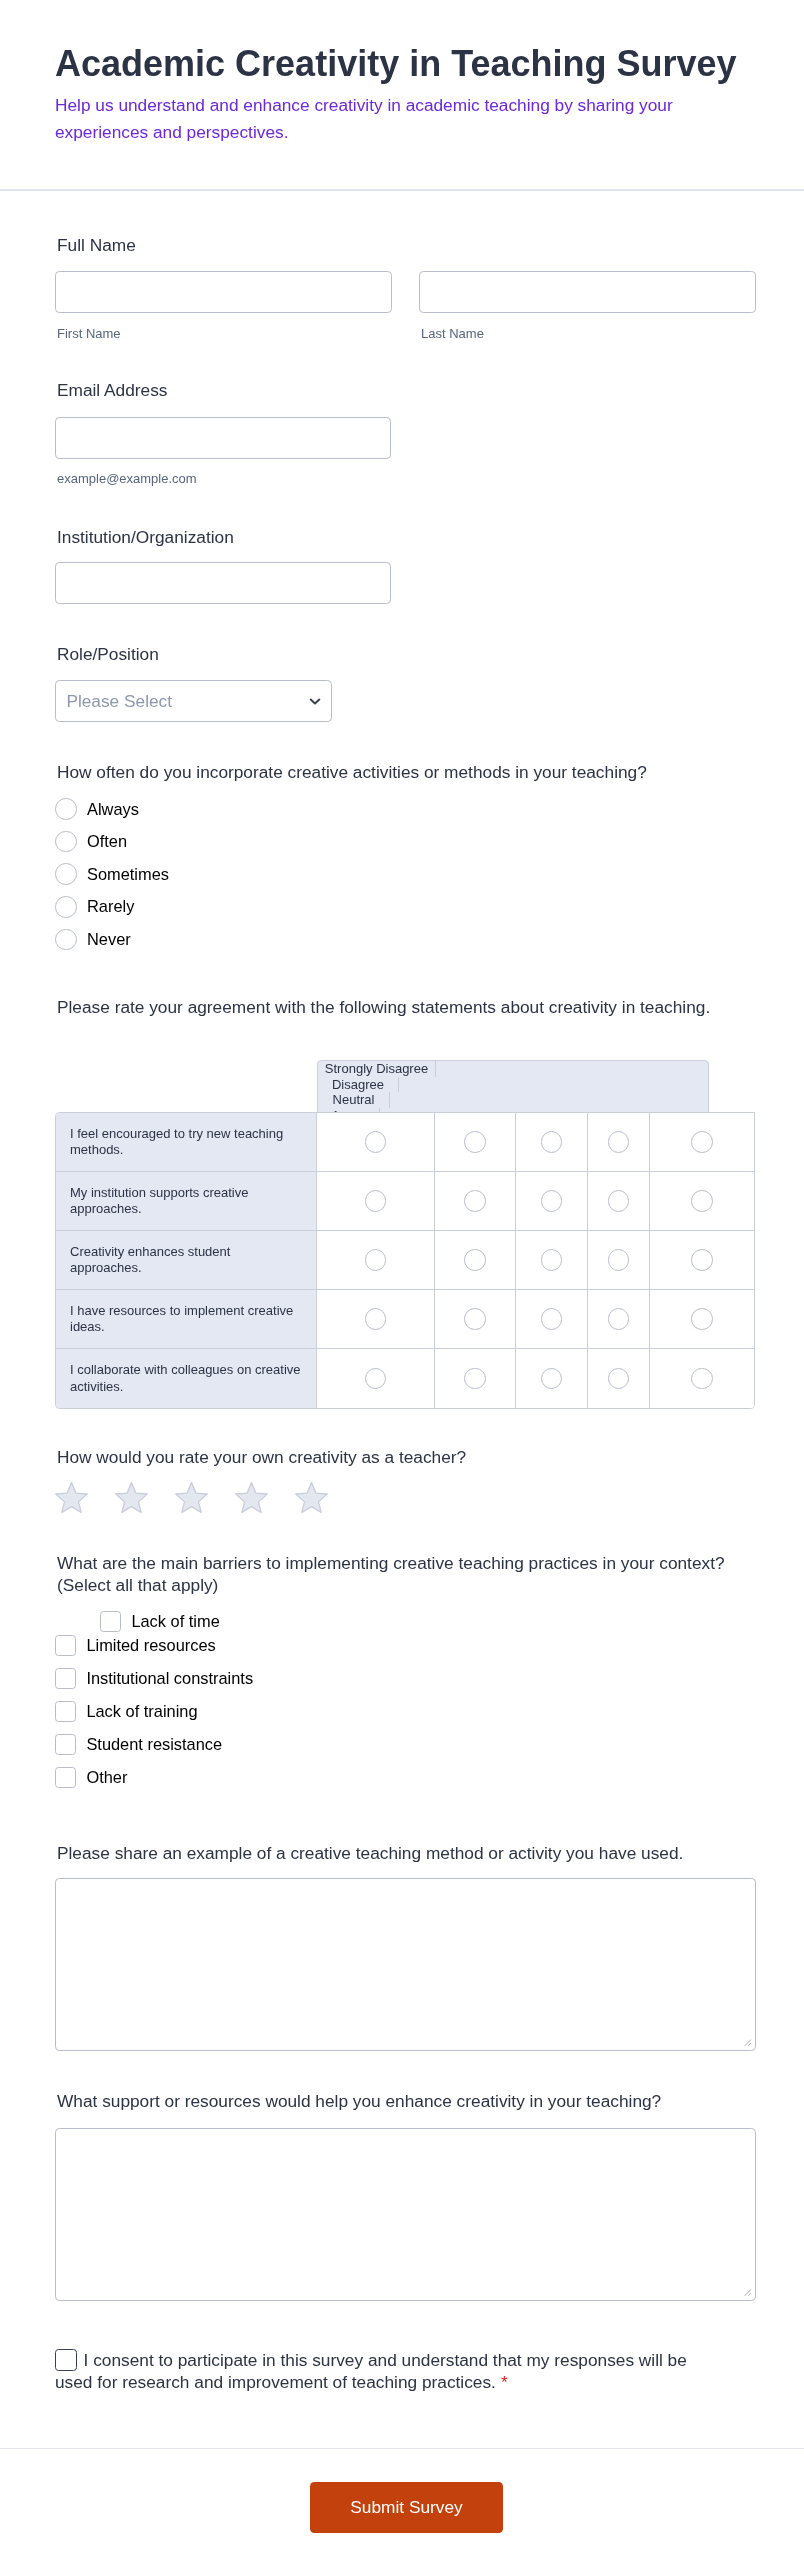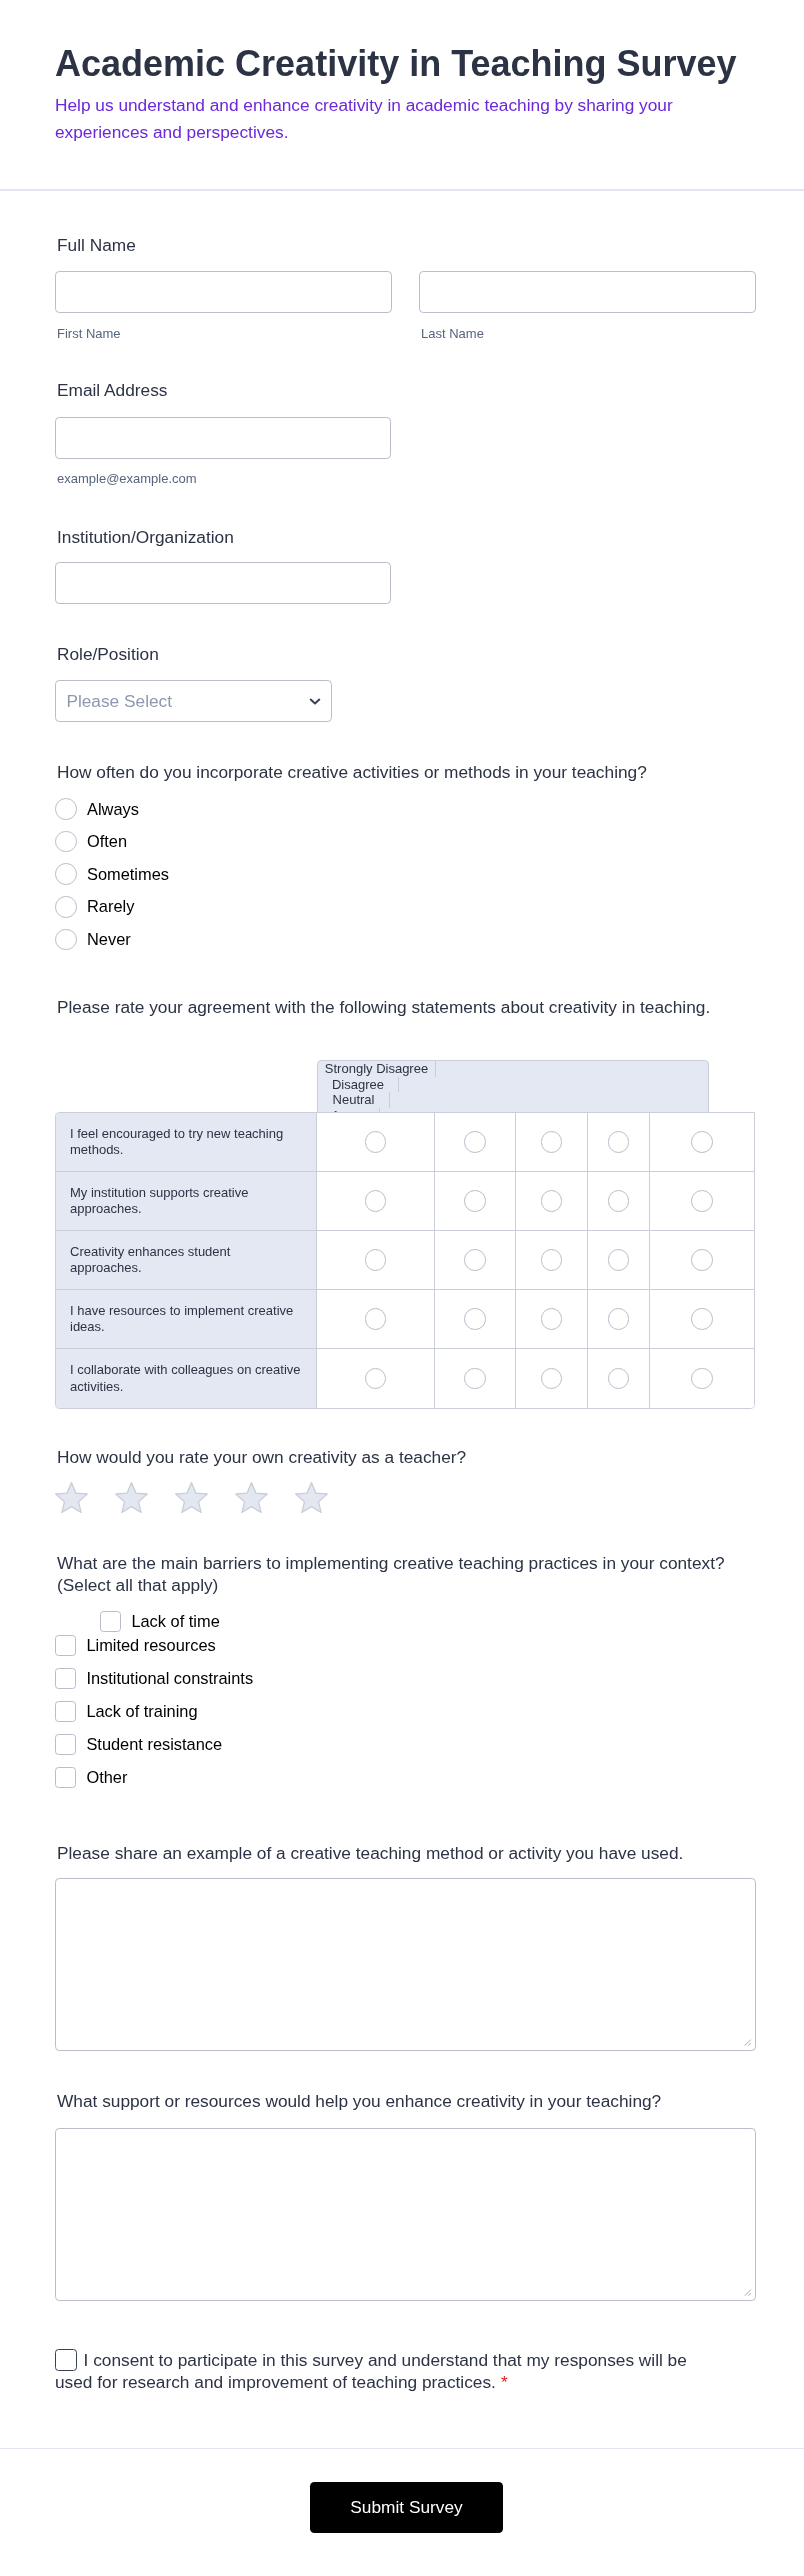--- a/index.html
+++ b/index.html
@@ -253,14 +253,14 @@
       <line x1="9" y1="2" x2="2" y2="9" stroke="#9aa1b0" stroke-width="1"></line>
       <line x1="9" y1="6" x2="6" y2="9" stroke="#9aa1b0" stroke-width="1"></line>
     </svg>
 </div>
 
 <div class="abs consent">
   <span class="cb"></span><span>I consent to participate in this survey and understand that my responses will be used for research and improvement of teaching practices.</span><span class="req">*</span>
 </div>
 
 <div class="abs hdiv" style="top:2448px; height:1.3px;"></div>
-<button class="abs submit" style="background: #000000;">Submit Survey</button>
+<button class="abs submit" style="background: #c2410c;">Submit Survey</button>
 
 
 </body></html>

